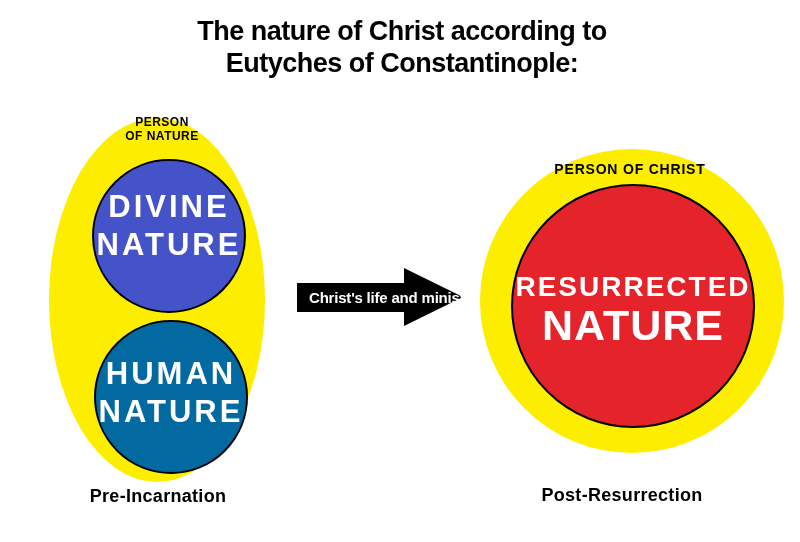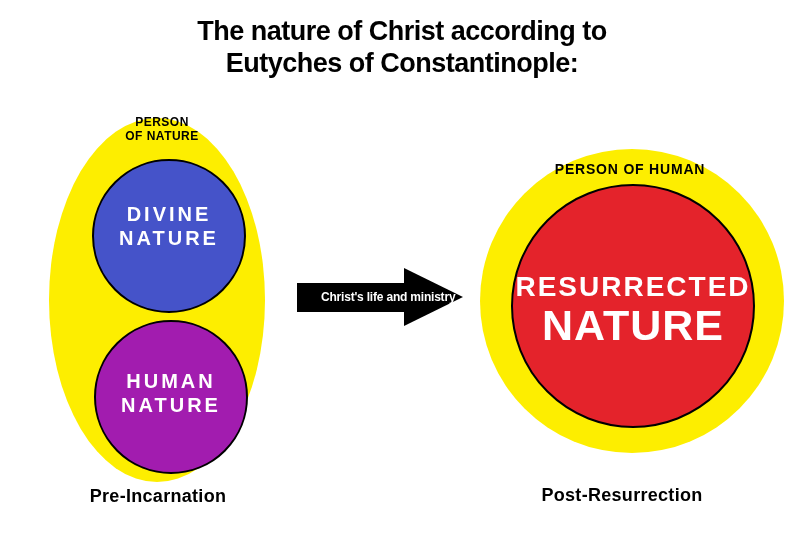--- a/index.html
+++ b/index.html
@@ -52,21 +52,21 @@
   .nature-circle {
     position: absolute;
     border-radius: 50%;
     border: 2px solid #000000;
     display: flex;
     flex-direction: column;
     align-items: center;
     justify-content: center;
     text-align: center;
     color: #ffffff;
-    font-size: 20px;
+    font-size: 31px;
     line-height: 1.22;
     letter-spacing: 3px;
   }
   .divine {
     left: 82px;
     top: 159px;
     width: 154px;
     height: 154px;
     background: #4553c9;
     padding-bottom: 20px;
@@ -109,26 +109,26 @@
     left: 107px;
     top: 0;
     width: 0;
     height: 0;
     border-top: 29.5px solid transparent;
     border-bottom: 29.5px solid transparent;
     border-left: 59px solid #000000;
   }
   .arrow-label {
     position: absolute;
-    left: 24px;
+    left: 12px;
     top: 0;
     height: 59px;
     line-height: 59px;
     color: #ffffff;
-    font-size: 12px;
+    font-size: 15px;
     letter-spacing: -0.2px;
     white-space: nowrap;
   }
 
   
   .post-circle {
     position: absolute;
     left: 470px;
     top: 149px;
     width: 304px;
@@ -180,36 +180,36 @@
   <div class="person-label-left">
     <div>PERSON</div>
     <div>OF NATURE</div>
   </div>
 
   <div class="nature-circle divine" style="background: rgb(69, 83, 201);">
     <div>DIVINE</div>
     <div>NATURE</div>
   </div>
 
-  <div class="nature-circle human" style="background: #a21caf;">
+  <div class="nature-circle human" style="background: #0369a1;">
     <div>HUMAN</div>
     <div>NATURE</div>
   </div>
 
   <div class="caption caption-pre">Pre-Incarnation</div>
 
   <div class="arrow">
     <div class="arrow-body"></div>
     <div class="arrow-head"></div>
     <div class="arrow-label">Christ's life and ministry</div>
   </div>
 
   <div class="post-circle" style="background: rgb(253, 238, 0);"></div>
 
-  <div class="person-label-right">PERSON OF HUMAN</div>
+  <div class="person-label-right">PERSON OF CHRIST</div>
 
   <div class="resurrected" style="background: rgb(228, 35, 43);">
     <div class="line1">RESURRECTED</div>
     <div class="line2">NATURE</div>
   </div>
 
   <div class="caption caption-post">Post-Resurrection</div>
 
 </div>
 

